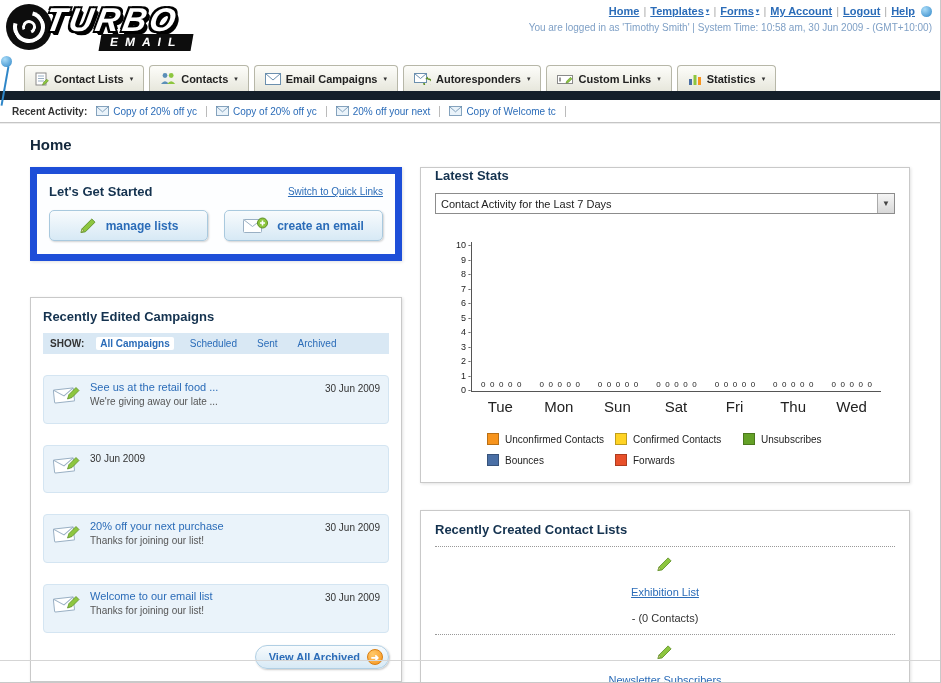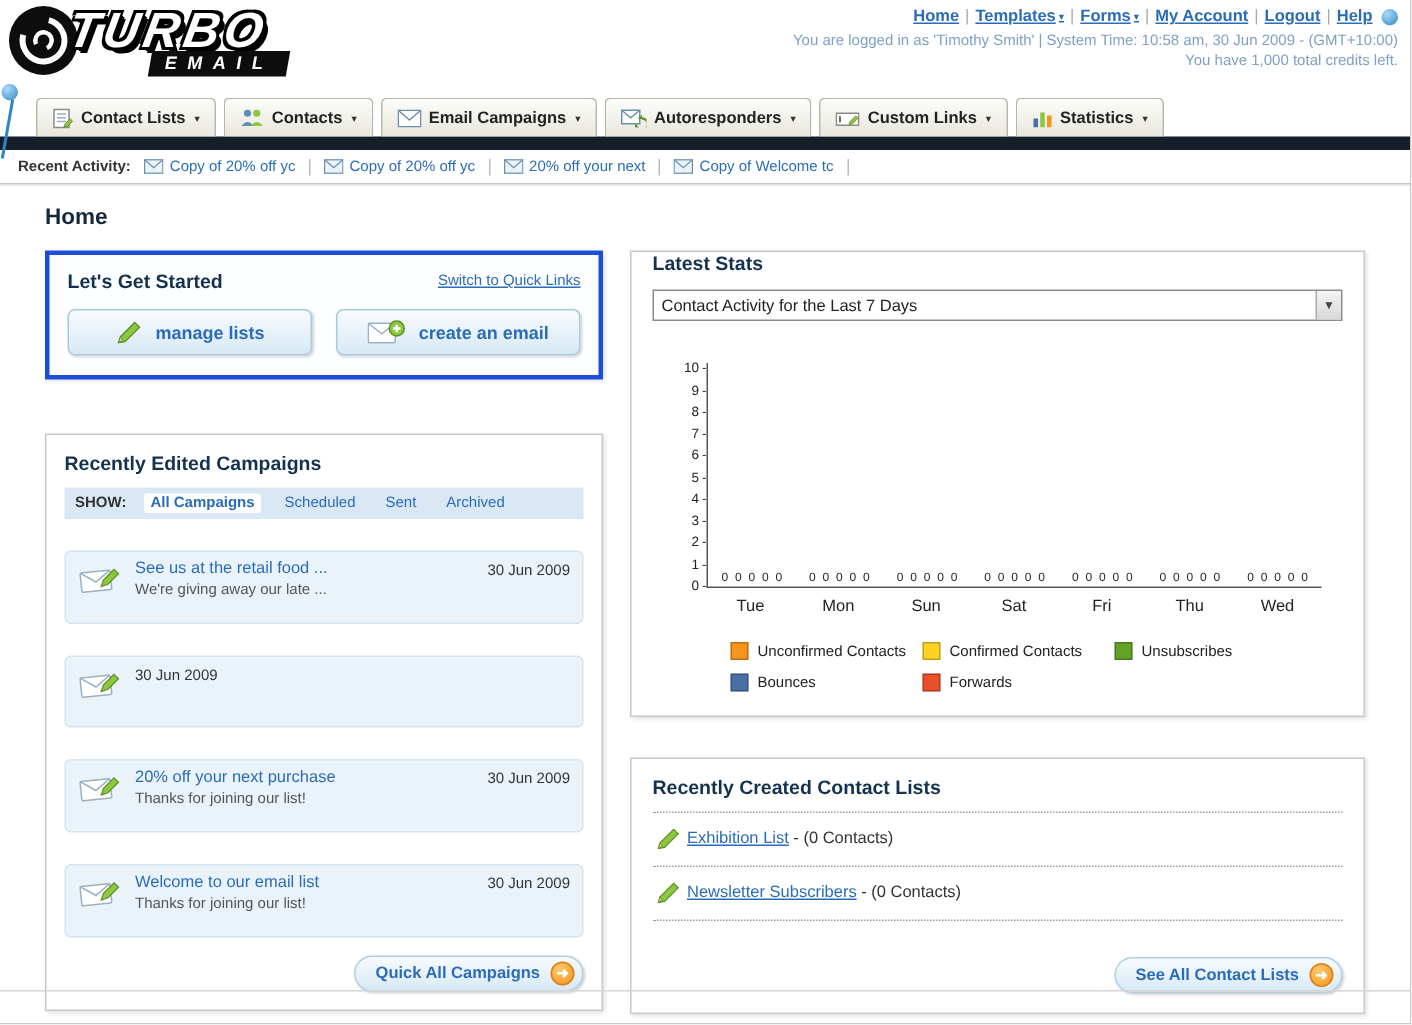--- a/index.html
+++ b/index.html
@@ -56,21 +56,21 @@
   .page-title { font-size:15px; font-weight:bold; color:#14283c; margin:3px 0 14px; }
   .columns { display:flex; gap:18px; align-items:flex-start; }
   .left-col { width:372px; flex:0 0 auto; }
   .right-col { width:490px; flex:0 0 auto; }
 
   .panel { background:#fff; border:1px solid #c9c9c9; box-shadow:1px 1px 3px rgba(0,0,0,.12); }
   .panel-head { display:flex; justify-content:space-between; align-items:center; }
   .panel-title { font-size:13px; font-weight:bold; color:#14324f; }
 
   
-  .get-started { border:3px solid #1d4ed8; padding:10px 12px 13px; margin-bottom:36px;
+  .get-started { border:7px solid #1d4ed8; padding:10px 12px 13px; margin-bottom:36px;
                  box-shadow:1px 1px 3px rgba(0,0,0,.12); background:#fdfeff; }
   .quick-link { font-size:10px; color:#2b6cb8; text-decoration:underline; cursor:pointer; }
   .gs-buttons { display:flex; gap:16px; margin-top:11px; }
   .gs-btn { flex:1; height:31px; display:flex; align-items:center; justify-content:center; gap:8px;
             background:linear-gradient(#f8fbfd,#d7e9f5); border:1px solid #a9c9de; border-radius:5px;
             font-size:12px; font-weight:bold; color:#2b6cb8; box-shadow:1px 1px 2px rgba(0,0,0,.18); cursor:pointer; }
 
   
   .campaigns { padding:11px 12px 12px; }
   .camp-tabs { background:#d9e8f4; margin-top:9px; padding:4px 7px; display:flex; gap:12px; align-items:center; font-size:10px; }
@@ -108,30 +108,30 @@
   .ytick { line-height:6px; display:flex; align-items:center; gap:2px; }
   .ytick::after { content:"-"; font-size:9px; color:#333; }
   .plot-wrap { flex:1; margin-right:14px; }
   .bars-area { height:150px; border-left:1px solid #555; border-bottom:1px solid #555;
                display:flex; justify-content:space-around; align-items:flex-end; }
   .bar-group { display:flex; align-items:flex-end; gap:4px; height:100%; }
   .bar-wrap { display:flex; flex-direction:column; justify-content:flex-end; align-items:center; height:100%; }
   .bar-value { font-size:8px; color:#222; line-height:1; margin-bottom:2px; }
   .bar { width:5px; }
   .x-labels { display:flex; justify-content:space-around; margin-top:6px; }
-  .x-label { width:41px; text-align:center; font-size:11px; color:#222; }
+  .x-label { width:41px; text-align:center; font-size:15px; color:#222; }
   .legend { display:flex; flex-wrap:wrap; row-gap:9px; margin:18px 0 2px 40px; }
   .legend-item { display:flex; align-items:center; gap:6px; font-size:10px; color:#222; width:128px; }
   .swatch { width:12px; height:12px; flex:0 0 auto; border:1px solid rgba(0,0,0,.25); }
 
   
   .contact-lists { padding:11px 14px 13px; }
   .cl-head { border-bottom:1px dotted #999; padding-bottom:9px; }
-  .cl-item { display:flex; align-items:center; gap:3px; padding:9px 2px 10px; border-bottom:1px dotted #999;
-             font-size:11px; cursor:pointer; }
+  .cl-item { display:flex; align-items:center; gap:14px; padding:9px 2px 10px; border-bottom:1px dotted #999;
+             font-size:11px; cursor:pointer;flex-direction:column; }
   .cl-link { color:#2b6cb8; text-decoration:underline; }
   .cl-suffix { color:#333; }
   .see-all-row { display:flex; justify-content:flex-end; margin-top:24px; }
 
   .footer-line { position:absolute; left:0; right:0; top:660px; border-top:1px solid #d5d5d5; }
 </style>
 </head>
 <body>
 
 <div class="page">
@@ -168,21 +168,20 @@
         <a href="#">
             <span>Logout</span>
           </a>
         <span class="sep">|</span>
         <a href="#">
             <span>Help</span>
           </a>
         <span class="help-dot"></span>
       </nav>
       <div class="login-line">You are logged in as 'Timothy Smith' | System Time: 10:58 am, 30 Jun 2009 - (GMT+10:00)</div>
-      <div class="login-line second">You have 1,000 total credits left.</div>
     </div>
 
     <div class="deco-dot"></div>
     <div class="deco-line"></div>
   </header>
 
   <nav class="main-nav">
     <div class="nav-tab">
       <svg width="14" height="14" viewBox="0 0 14 14">
           <rect x="1" y="1" width="10" height="12" fill="#fff" stroke="#8a8a8a"></rect>
@@ -370,21 +369,21 @@
               </svg>
             <div class="camp-text">
               <div class="camp-title">Welcome to our email list</div>
               <div class="camp-sub">Thanks for joining our list!</div>
             </div>
             <div class="camp-date">30 Jun 2009</div>
           </div>
 
           <div class="view-all-row">
             <button class="pill-btn">
-              <span>Quick All Campaigns</span>
+              <span>View All Archived</span>
               <span class="arrow-circle">➜</span>
             </button>
           </div>
         </section>
       </div>
 
       <div class="right-col">
 
         <section class="panel stats">
           <div class="panel-head">

